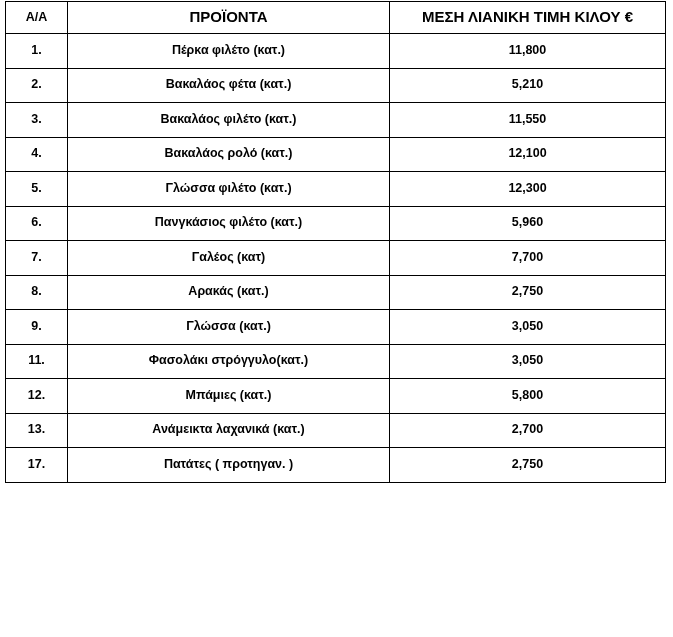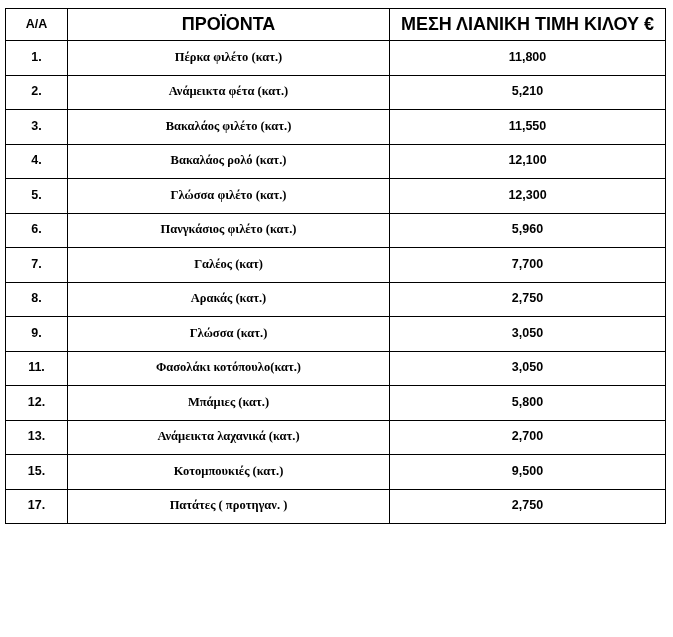--- a/index.html
+++ b/index.html
@@ -17,46 +17,46 @@
   .page {
     width: 673px;
     height: 637px;
     position: relative;
     box-sizing: border-box;
   }
   table.price-table {
     border-collapse: collapse;
     table-layout: fixed;
     width: 660px;
-    margin: 8px 0 0 5px;
+    margin: 1px 0 0 5px;
     border: 1px solid #000000;
   }
   table.price-table col.col-idx { width: 62px; }
   table.price-table col.col-prod { width: 322px; }
   table.price-table col.col-price { width: 276px; }
 
   table.price-table th,
   table.price-table td {
     border: 1px solid #000000;
     text-align: center;
     vertical-align: middle;
     font-size: 12.5px;
     font-weight: bold;
     padding: 0;
     height: 33.5px;
     line-height: 1.1;
     white-space: nowrap;
   }
   table.price-table thead th {
     height: 31px;
-    font-size: 18px;
+    font-size: 15px;
   }
   table.price-table thead th.th-idx { font-size: 12.5px; }
   td.cell-idx { font-size: 12.5px; }
-  td.cell-prod { font-size: 12.5px; font-family: Liberation Serif, serif; }
+  td.cell-prod { font-size: 12.5px; }
   td.cell-price { font-size: 12.5px; }
 </style>
 </head>
 <body>
 
 <div class="page">
   <table class="price-table">
     <colgroup>
       <col class="col-idx">
       <col class="col-prod">
@@ -70,21 +70,21 @@
       </tr>
     </thead>
     <tbody>
       <tr>
         <td class="cell-idx">1.</td>
         <td class="cell-prod">Πέρκα φιλέτο (κατ.)</td>
         <td class="cell-price">11,800</td>
       </tr>
       <tr>
         <td class="cell-idx">2.</td>
-        <td class="cell-prod">Ανάμεικτα φέτα (κατ.)</td>
+        <td class="cell-prod">Βακαλάος φέτα (κατ.)</td>
         <td class="cell-price">5,210</td>
       </tr>
       <tr>
         <td class="cell-idx">3.</td>
         <td class="cell-prod">Βακαλάος φιλέτο (κατ.)</td>
         <td class="cell-price">11,550</td>
       </tr>
       <tr>
         <td class="cell-idx">4.</td>
         <td class="cell-prod">Βακαλάος ρολό (κατ.)</td>
@@ -110,38 +110,33 @@
         <td class="cell-prod">Αρακάς (κατ.)</td>
         <td class="cell-price">2,750</td>
       </tr>
       <tr>
         <td class="cell-idx">9.</td>
         <td class="cell-prod">Γλώσσα (κατ.)</td>
         <td class="cell-price">3,050</td>
       </tr>
       <tr>
         <td class="cell-idx">11.</td>
-        <td class="cell-prod">Φασολάκι κοτόπουλο(κατ.)</td>
+        <td class="cell-prod">Φασολάκι στρόγγυλο(κατ.)</td>
         <td class="cell-price">3,050</td>
       </tr>
       <tr>
         <td class="cell-idx">12.</td>
         <td class="cell-prod">Μπάμιες (κατ.)</td>
         <td class="cell-price">5,800</td>
       </tr>
       <tr>
         <td class="cell-idx">13.</td>
         <td class="cell-prod">Ανάμεικτα λαχανικά (κατ.)</td>
         <td class="cell-price">2,700</td>
       </tr>
       <tr>
-        <td class="cell-idx">15.</td>
-        <td class="cell-prod">Κοτομπουκιές (κατ.)</td>
-        <td class="cell-price">9,500</td>
-      </tr>
-      <tr>
         <td class="cell-idx">17.</td>
         <td class="cell-prod">Πατάτες ( προτηγαν. )</td>
         <td class="cell-price">2,750</td>
       </tr>
     </tbody>
   </table>
 </div>
 
 </body></html>

